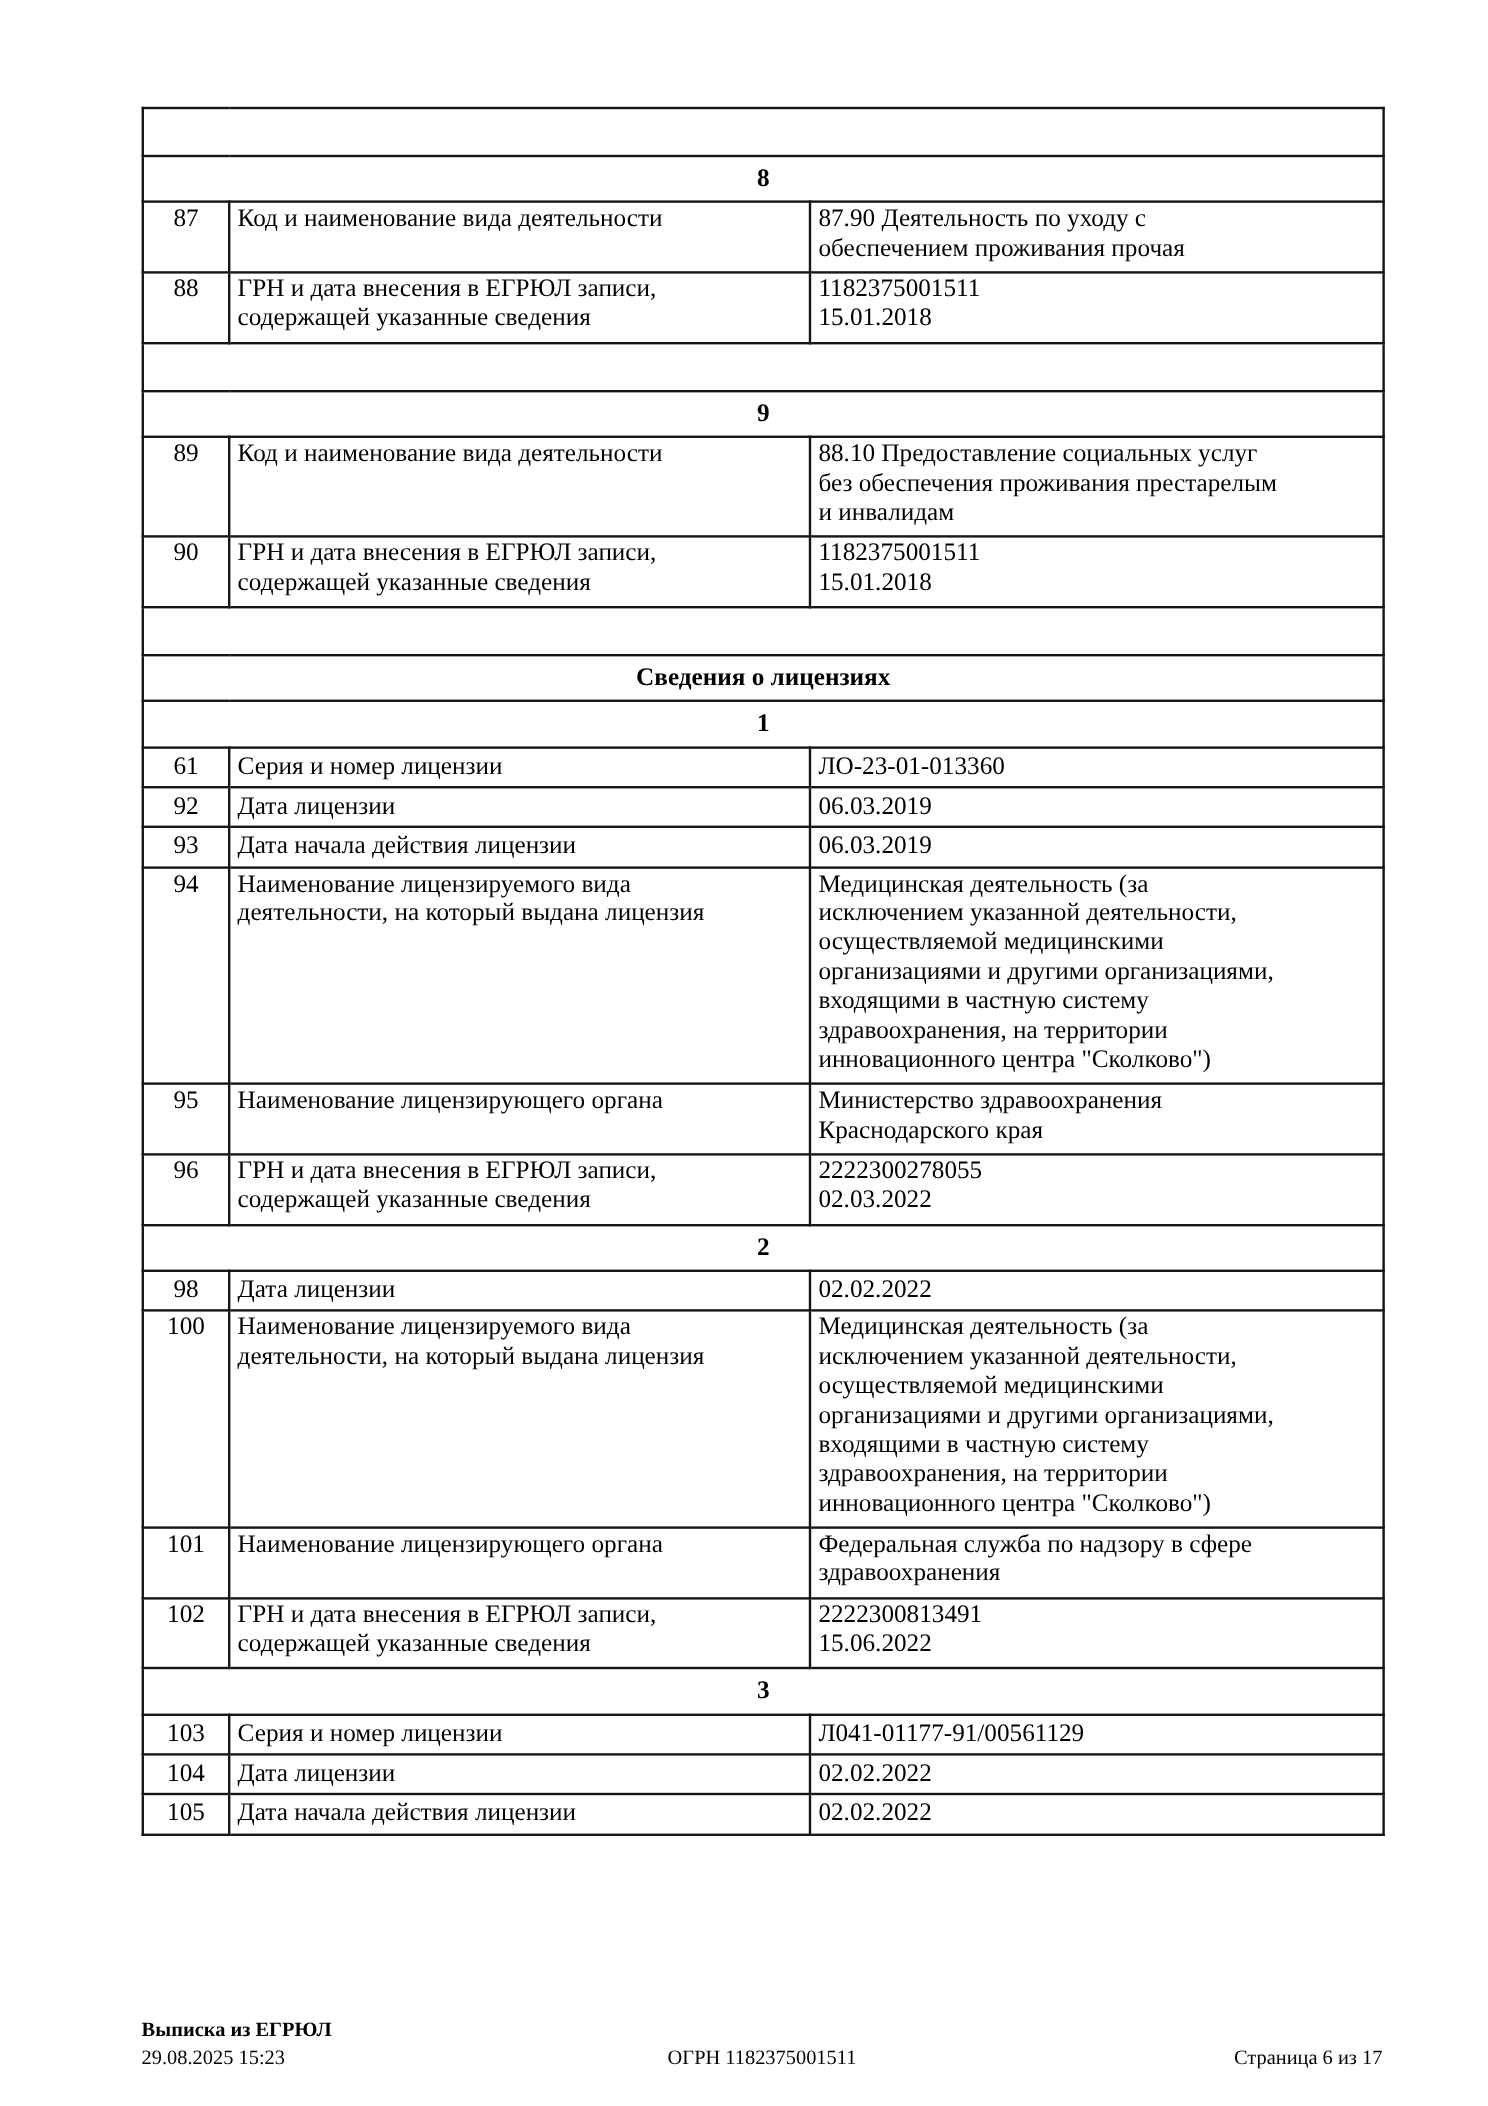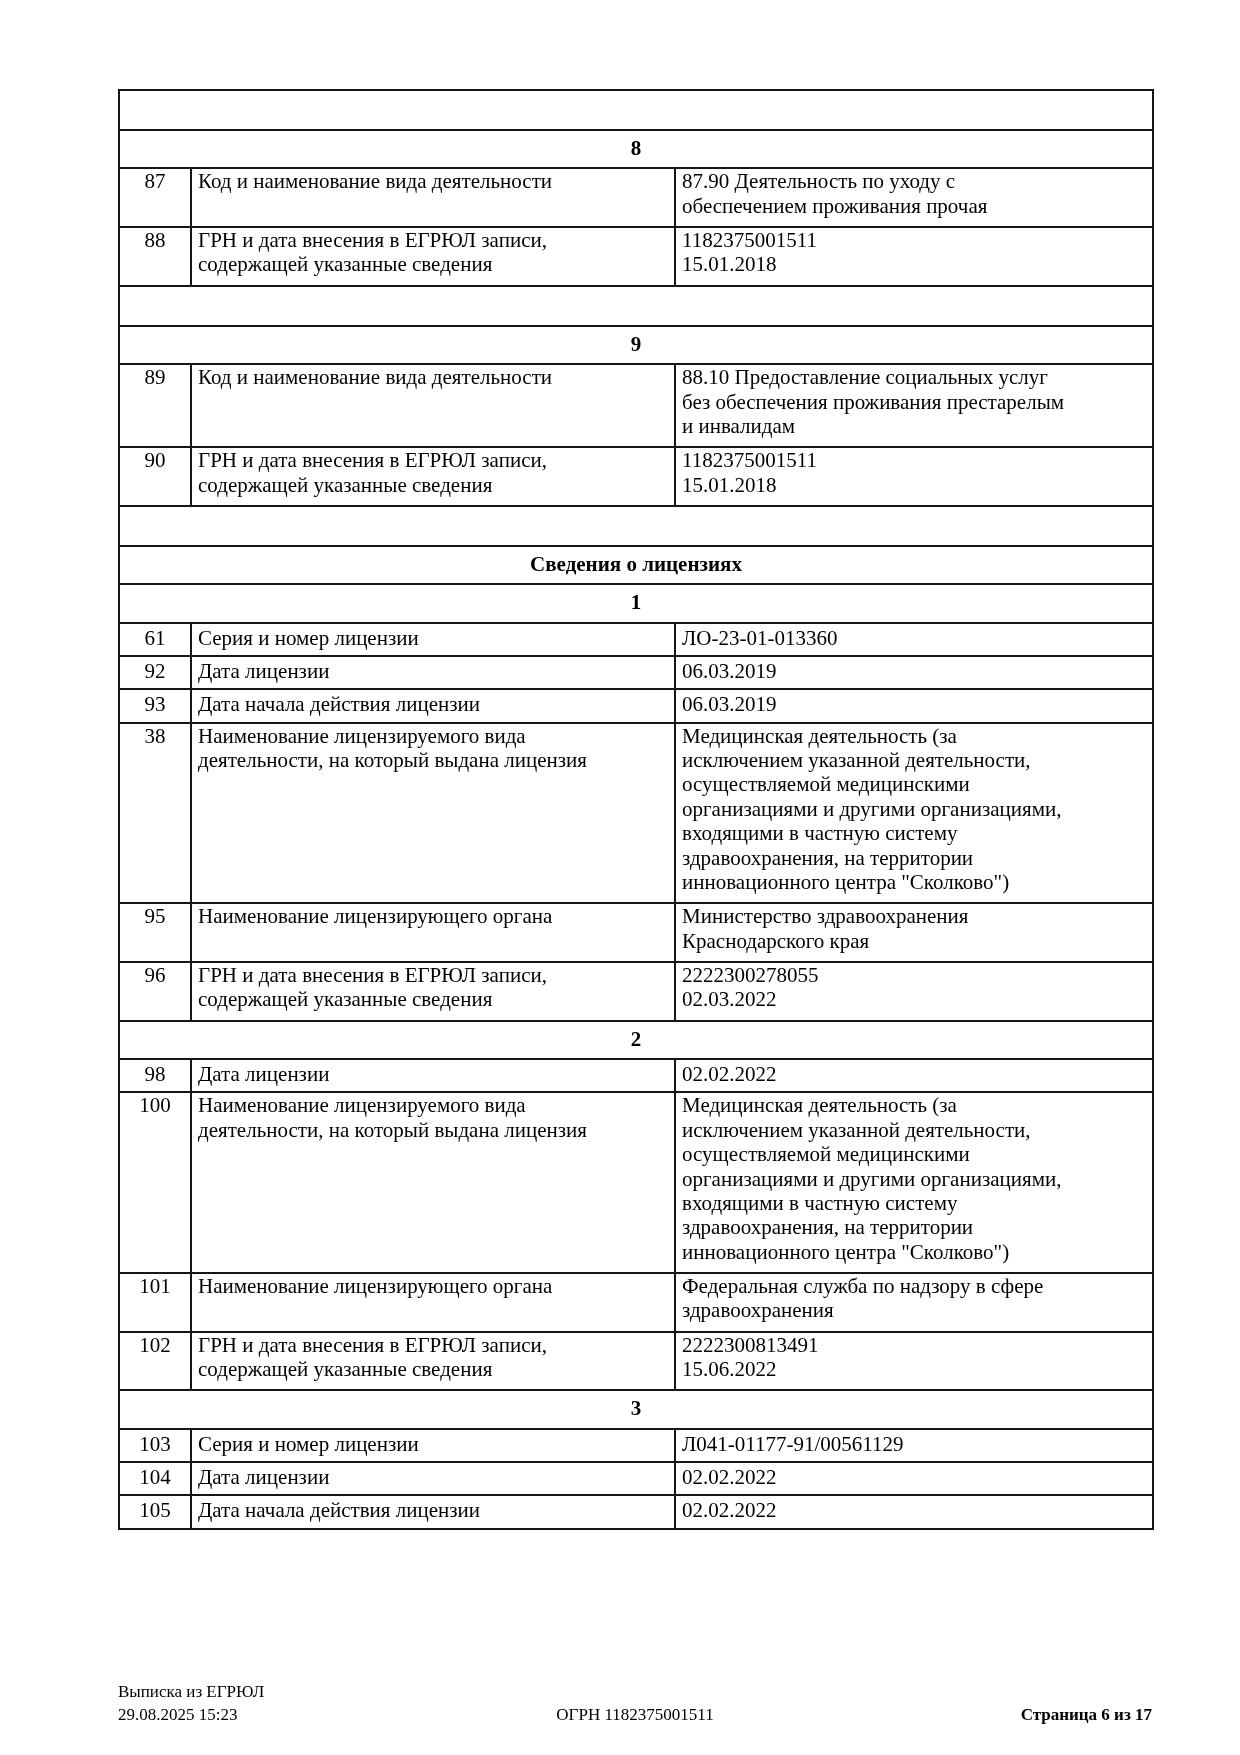--- a/index.html
+++ b/index.html
@@ -35,23 +35,23 @@
   tr.tall td { padding-top: 0; padding-bottom: 8px; }
   .footer {
     position: absolute;
     left: 118px;
     top: 1681px;
     width: 1034px;
     font-size: 17px;
     line-height: 1.35;
   }
   .f-left  { position: absolute; left: 0; top: 0; }
-  .f-bold  { font-weight: normal; }
+  .f-bold  { font-weight: bold; }
   .f-center{ position: absolute; left: 50%; transform: translateX(-50%); top: 23px; }
-  .f-right { position: absolute; right: 0; top: 23px; font-weight: bold; }
+  .f-right { position: absolute; right: 0; top: 23px; }
 </style>
 </head>
 <body>
 
 <div class="page">
 
   <table class="egrul">
     <colgroup>
       <col style="width:72px">
       <col style="width:484px">
@@ -115,21 +115,21 @@
         <td class="num">92</td>
         <td class="label">Дата лицензии</td>
         <td class="val">06.03.2019</td>
       </tr>
       <tr>
         <td class="num">93</td>
         <td class="label">Дата начала действия лицензии</td>
         <td class="val">06.03.2019</td>
       </tr>
       <tr class="tall">
-        <td class="num">38</td>
+        <td class="num">94</td>
         <td class="label">Наименование лицензируемого вида
 деятельности, на который выдана лицензия</td>
         <td class="val">Медицинская деятельность (за
 исключением указанной деятельности,
 осуществляемой медицинскими
 организациями и другими организациями,
 входящими в частную систему
 здравоохранения, на территории
 инновационного центра "Сколково")</td>
       </tr>

